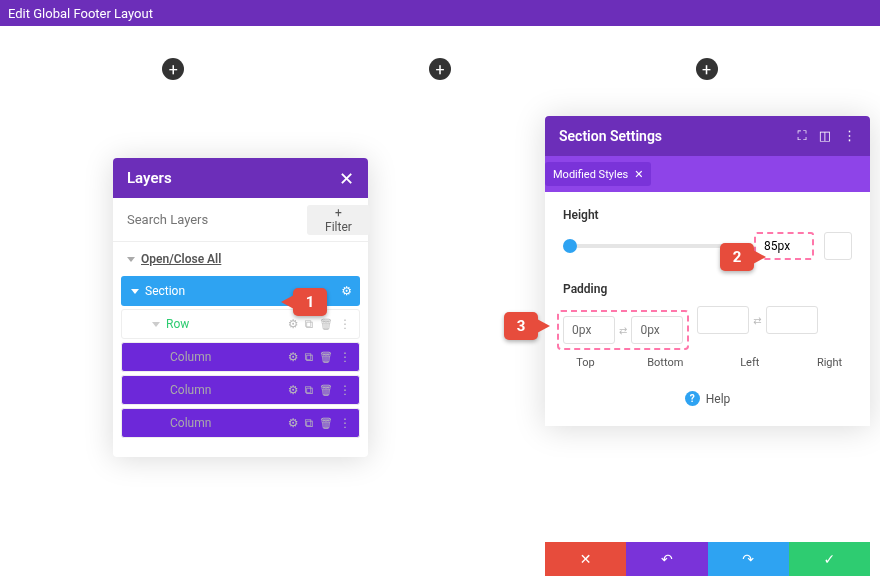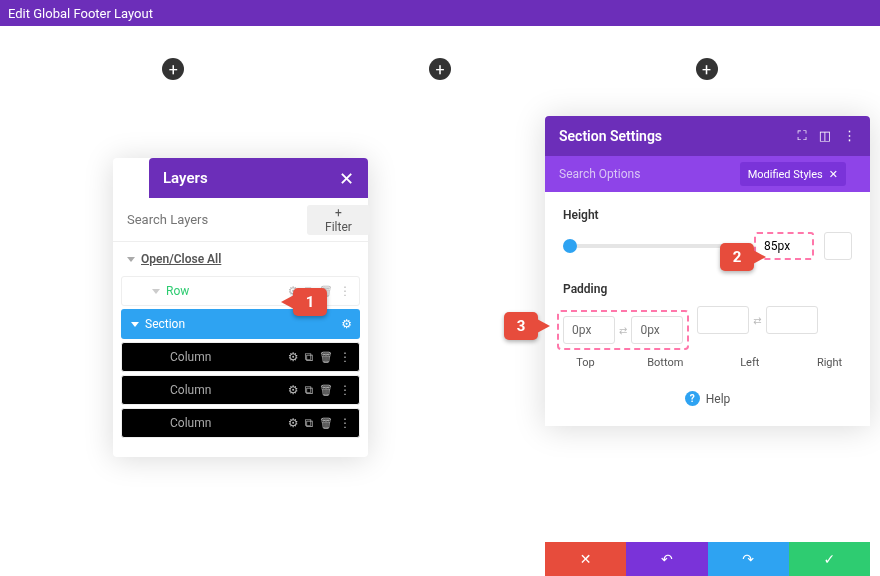--- a/index.html
+++ b/index.html
@@ -7,33 +7,33 @@
 
 
 .topbar { background: #6C2EB9; color: #fff; height: 26px; display: flex; align-items: center; padding: 0 8px; font-size: 13px; }
 
 
 .add-row { position: absolute; top: 58px; left: 0; right: 0; display: flex; justify-content: space-around; padding: 0 40px; }
 .add-btn { width: 22px; height: 22px; border-radius: 50%; background: #333; color: #fff; display: flex; align-items: center; justify-content: center; font-size: 16px; cursor: pointer; }
 
 
 .layers { position: absolute; left: 113px; top: 158px; width: 255px; background: #fff; border-radius: 4px; box-shadow: 0 2px 30px rgba(0,0,0,0.15); }
-.layers-head { background: #6C2EB9; color: #fff; height: 40px; display: flex; align-items: center; justify-content: space-between; padding: 0 14px; border-radius: 4px 4px 0 0; margin-left: 36px; }
+.layers-head { background: #6C2EB9; color: #fff; height: 40px; display: flex; align-items: center; justify-content: space-between; padding: 0 14px; border-radius: 4px 4px 0 0; }
 .layers-head h3 { font-size: 15px; font-weight: 600; }
 .close-x { font-size: 18px; cursor: pointer; }
 .layers-search { display: flex; align-items: center; height: 44px; border-bottom: 1px solid #eee; }
 .layers-search input { flex: 1; border: none; outline: none; padding: 0 14px; font-size: 13px; color: #999; }
 .filter-btn { background: #f0f0f0; border: none; height: 30px; padding: 0 18px; margin-right: 8px; border-radius: 3px; font-size: 12px; color: #555; cursor: pointer; }
 .open-all { padding: 10px 14px; font-size: 12px; font-weight: 600; color: #555; display: flex; align-items: center; gap: 6px; text-decoration: underline; }
 .caret { width: 0; height: 0; border-left: 4px solid transparent; border-right: 4px solid transparent; border-top: 5px solid #aaa; }
 .tree { padding: 0 8px 16px 8px; }
 .tree-row { display: flex; align-items: center; height: 30px; font-size: 12px; border-radius: 3px; margin-bottom: 3px; }
 .tree-row.section { background: #2EA3F2; color: #fff; padding-left: 10px; }
 .tree-row.row { color: #2ecc71; padding-left: 30px; background: #fff; border: 1px solid #eee; }
-.tree-row.col { color: #aaa; padding-left: 48px; background: #000000; border: 1px solid #eee; }
+.tree-row.col { color: #aaa; padding-left: 48px; background: #6d28d9; border: 1px solid #eee; }
 .tree-row .label { flex: 1; }
 .tree-row .icons { display: flex; gap: 6px; padding-right: 8px; color: #bbb; font-size: 12px; }
 .tree-row.section .icons { color: #fff; }
 .gear::before { content: "⚙"; }
 .dup::before { content: "⧉"; }
 .trash::before { content: "🗑"; font-size: 11px; }
 .dots::before { content: "⋮"; }
 .mini-caret { width: 0; height: 0; border-left: 4px solid transparent; border-right: 4px solid transparent; border-top: 5px solid #fff; margin-right: 6px; }
 .mini-caret.grey { border-top-color: #ccc; }
 
@@ -94,36 +94,36 @@
   </div>
   <div class="layers-search">
     <input placeholder="Search Layers" style="">
     <button class="filter-btn">+ Filter</button>
   </div>
   <div class="open-all">
     <span class="caret"></span>
     <span>Open/Close All</span>
   </div>
   <div class="tree">
+    <div class="tree-row section">
+      <span class="mini-caret"></span>
+      <span class="label">Section</span>
+      <span class="icons">
+          <span class="gear"></span>
+        </span>
+    </div>
     <div class="tree-row row">
       <span class="mini-caret grey"></span>
       <span class="label">Row</span>
       <span class="icons">
         <span class="gear"></span>
         <span class="dup"></span>
         <span class="trash"></span>
         <span class="dots"></span>
       </span>
-    </div>
-    <div class="tree-row section">
-      <span class="mini-caret"></span>
-      <span class="label">Section</span>
-      <span class="icons">
-          <span class="gear"></span>
-        </span>
     </div>
     <div class="tree-row col">
       <span class="label">Column</span>
       <span class="icons">
           <span class="gear"></span>
           <span class="dup"></span>
           <span class="trash"></span>
           <span class="dots"></span>
         </span>
     </div>
@@ -151,21 +151,20 @@
 <div class="settings">
   <div class="settings-head">
     <h3>Section Settings</h3>
     <div class="head-icons">
       <span>⛶</span>
       <span>◫</span>
       <span>⋮</span>
     </div>
   </div>
   <div class="settings-search">
-    <input placeholder="Search Options" style="">
     <div class="mod-chip">
       <span>Modified Styles</span>
       <span>✕</span>
     </div>
   </div>
   <div class="settings-body">
     <div class="field-label">Height</div>
     <div class="slider-row">
       <div class="track">
           <div class="thumb"></div>

